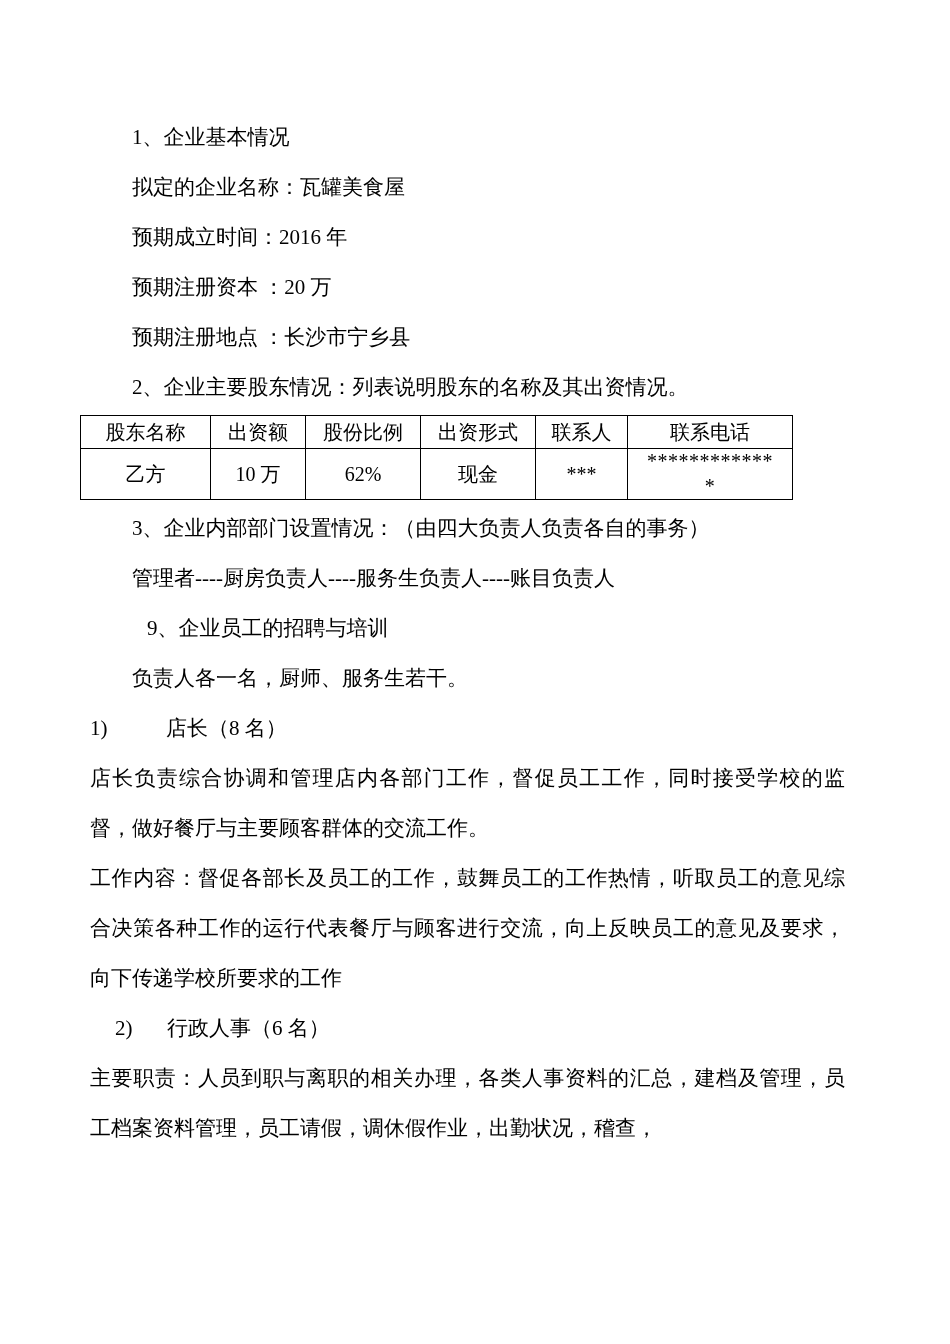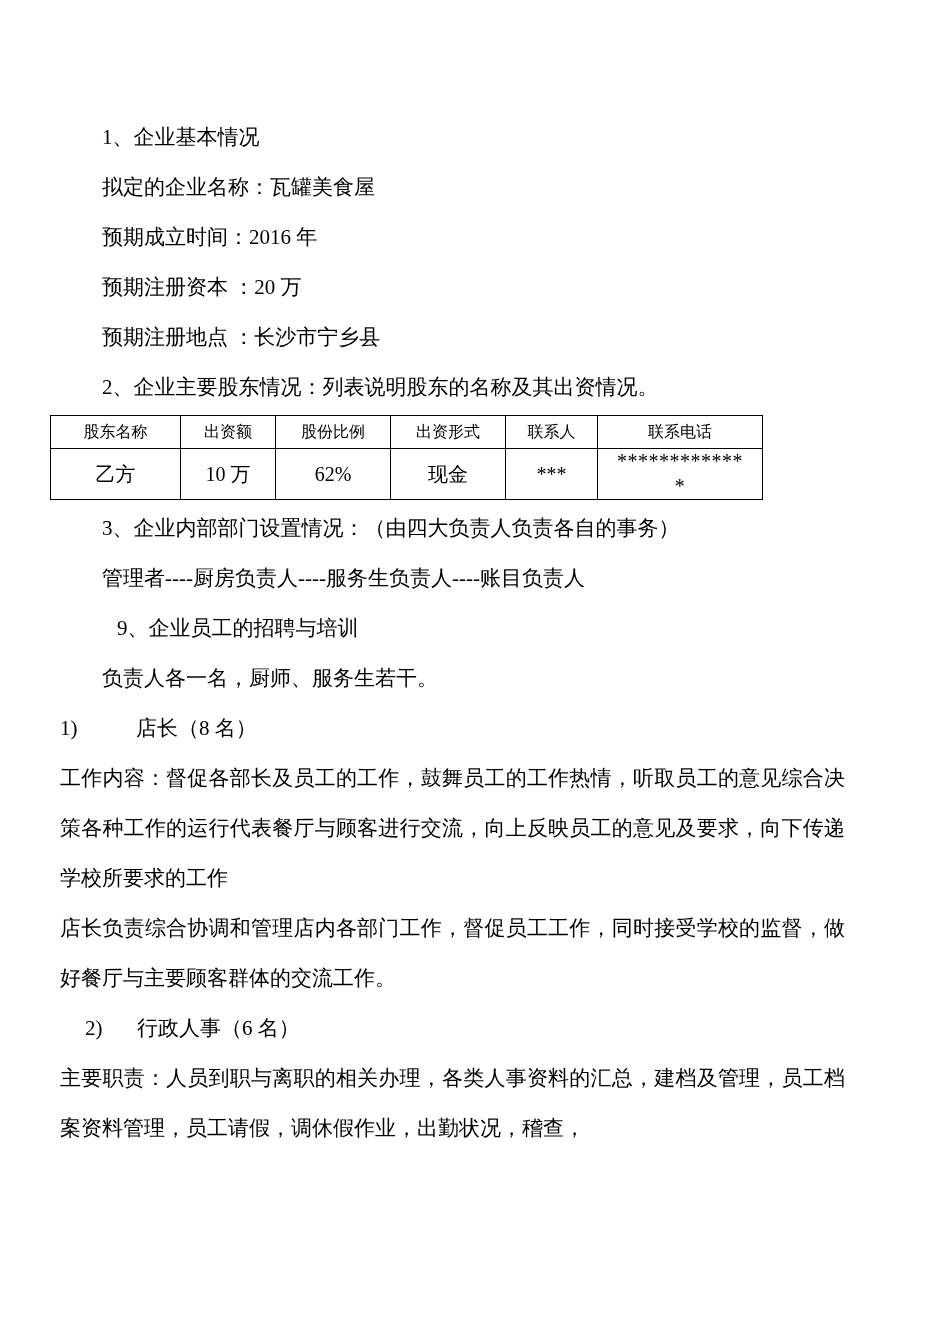--- a/index.html
+++ b/index.html
@@ -8,21 +8,21 @@
     width: 950px;
     height: 1344px;
     background: #ffffff;
     color: #000000;
     font-family: "Liberation Serif", "DejaVu Serif", serif;
     overflow: hidden;
   }
   .page {
     width: 950px;
     height: 1344px;
-    padding: 112px 105px 0 60px;
+    padding: 112px 105px 0 90px;
   }
   .page p {
     margin: 0;
     font-size: 21px;
     line-height: 50px;
     text-align: justify;
   }
   .indent-2 { text-indent: 42px; }
   .indent-25 { text-indent: 57px; }
 
@@ -38,21 +38,21 @@
   }
   table.shareholders th,
   table.shareholders td {
     border: 1.5px solid #000;
     padding: 0 3px;
     font-weight: normal;
     vertical-align: middle;
   }
   table.shareholders th {
     height: 33px;
-    font-size: 16px;
+    font-size: 20px;
     line-height: 24px;
   }
   table.shareholders td {
     height: 50px;
     font-size: 20px;
     line-height: 25px;
   }
   td.phone { white-space: pre-line; letter-spacing: 0.5px; }
 
   
@@ -109,21 +109,21 @@
 
   <p class="indent-2">3、企业内部部门设置情况：（由四大负责人负责各自的事务）</p>
   <p class="indent-2">管理者----厨房负责人----服务生负责人----账目负责人</p>
 
   <p class="indent-25">9、企业员工的招聘与培训</p>
   <p class="indent-2">负责人各一名，厨师、服务生若干。</p>
 
   <p class="list-item item-1">
     <span class="list-marker">1)</span><span>店长（8 名）</span>
   </p>
+  <p>店长负责综合协调和管理店内各部门工作，督促员工工作，同时接受学校的监督，做好餐厅与主要顾客群体的交流工作。</p>
   <p>工作内容：督促各部长及员工的工作，鼓舞员工的工作热情，听取员工的意见综合决策各种工作的运行代表餐厅与顾客进行交流，向上反映员工的意见及要求，向下传递学校所要求的工作</p>
-  <p>店长负责综合协调和管理店内各部门工作，督促员工工作，同时接受学校的监督，做好餐厅与主要顾客群体的交流工作。</p>
 
   <p class="list-item item-2">
     <span class="list-marker">2)</span><span>行政人事（6 名）</span>
   </p>
   <p>主要职责：人员到职与离职的相关办理，各类人事资料的汇总，建档及管理，员工档案资料管理，员工请假，调休假作业，出勤状况，稽查，</p>
 
 </div>
 
 </body></html>

